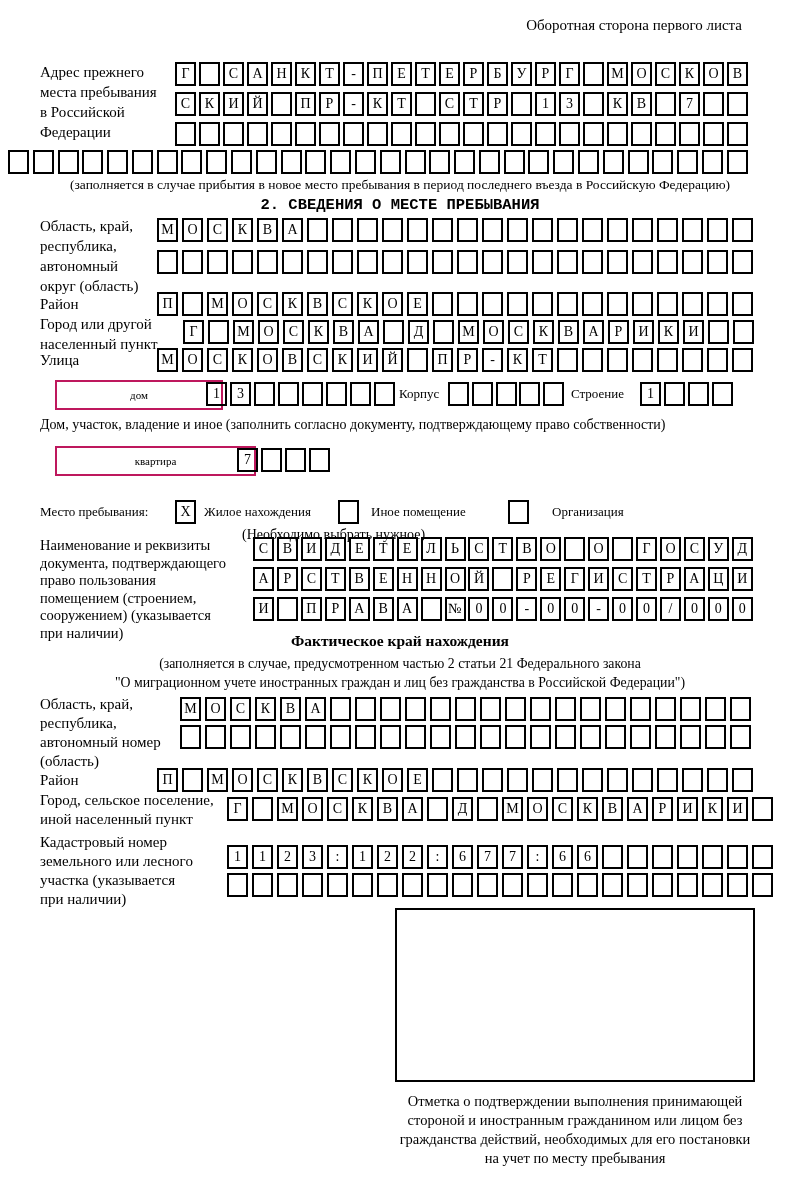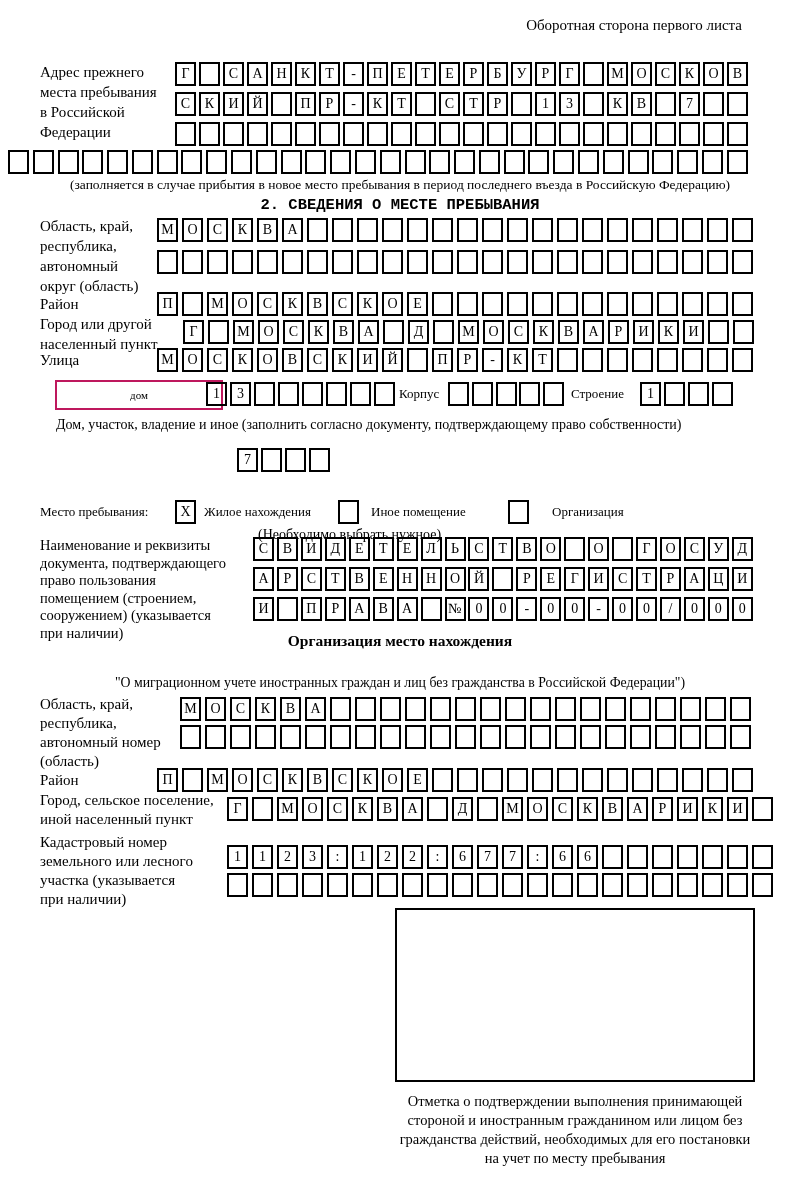--- a/index.html
+++ b/index.html
@@ -7,21 +7,21 @@
         font-family:"Liberation Serif","DejaVu Serif",serif;overflow:hidden;}
   .abs{position:absolute;}
   .cr{position:absolute;display:flex;justify-content:space-between;}
   .cell{box-sizing:content-box;width:17px;height:20px;border:2px solid #000;
         display:flex;align-items:center;justify-content:center;
         font-size:14px;line-height:1;flex:0 0 auto;}
   .lbl{font-size:15px;line-height:20px;}
   .lbl-19{font-size:14.5px;line-height:19px;}
   .lbl-17{font-size:14.5px;line-height:17.5px;}
   .cap{font-size:13.5px;}
-  .cap14{font-size:14px;margin-left:16px;}
+  .cap14{font-size:14px;}
   .title{font-weight:bold;font-size:15.5px;text-align:center;width:800px;}
   .namedbox{box-sizing:content-box;border:2px solid #be185d;display:flex;
         align-items:center;justify-content:center;font-size:11px;margin-left:22px;}
   .inline-lbl{font-size:13px;line-height:20px;}
   .stamp-box{box-sizing:content-box;border:2px solid #000;}
 </style>
 </head>
 <body>
 
 <div id="page">
@@ -314,20 +314,21 @@
     </div>
   <div class="abs inline-lbl" style="left:571px;top:384px;">Строение</div>
   <div class="cr" style="left:640px;top:382px;width:93px;">
       <span class="cell">1</span>
       <span class="cell"></span>
       <span class="cell"></span>
       <span class="cell"></span>
     </div>
   <div class="abs cap14" style="left:40px;top:417px;width:720px;">Дом, участок, владение и иное (заполнить согласно документу, подтверждающему право собственности)</div>
 
+  <div class="abs namedbox" style="left:33px;top:446px;width:197px;height:26px;">квартира</div>
   <div class="cr" style="left:237px;top:448px;width:93px;">
       <span class="cell">7</span>
       <span class="cell"></span>
       <span class="cell"></span>
       <span class="cell"></span>
     </div>
 
   <div class="abs inline-lbl" style="left:40px;top:502px;">Место пребывания:</div>
   <span class="cell abs" style="left:175px;top:500px;">X</span>
   <div class="abs inline-lbl" style="left:204px;top:502px;">Жилое нахождения</div>
@@ -408,21 +409,22 @@
       <span class="cell">0</span>
       <span class="cell">-</span>
       <span class="cell">0</span>
       <span class="cell">0</span>
       <span class="cell">/</span>
       <span class="cell">0</span>
       <span class="cell">0</span>
       <span class="cell">0</span>
     </div>
 
-  <div class="abs title" style="left:0;top:632px;">Организация место нахождения</div>
+  <div class="abs title" style="left:0;top:632px;">Фактическое край нахождения</div>
+  <div class="abs cap" style="left:0;top:656px;width:800px;text-align:center;font-size:13.8px;">(заполняется в случае, предусмотренном частью 2 статьи 21 Федерального закона</div>
   <div class="abs cap" style="left:0;top:675px;width:800px;text-align:center;font-size:13.8px;">"О миграционном учете иностранных граждан и лиц без гражданства в Российской Федерации")</div>
 
   <div class="abs lbl-19" style="left:40px;top:695px;width:140px;font-size:15px;">
       <div>Область, край,</div>
       <div>республика,</div>
       <div>автономный номер</div>
       <div>(область)</div>
     </div>
   <div class="cr" style="left:180px;top:697px;width:571px;">
       <span class="cell">М</span>

